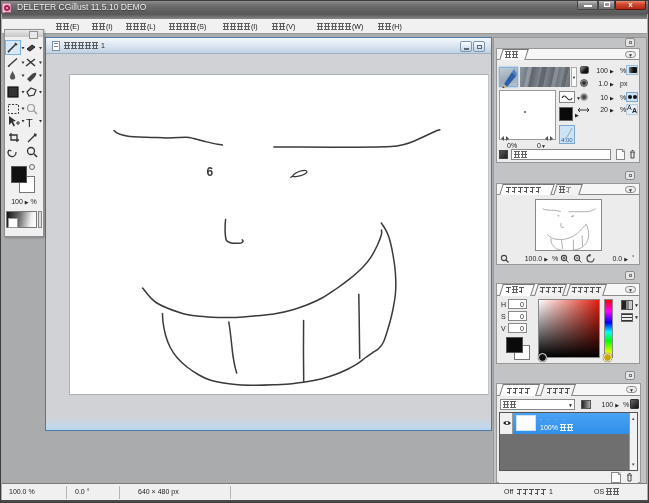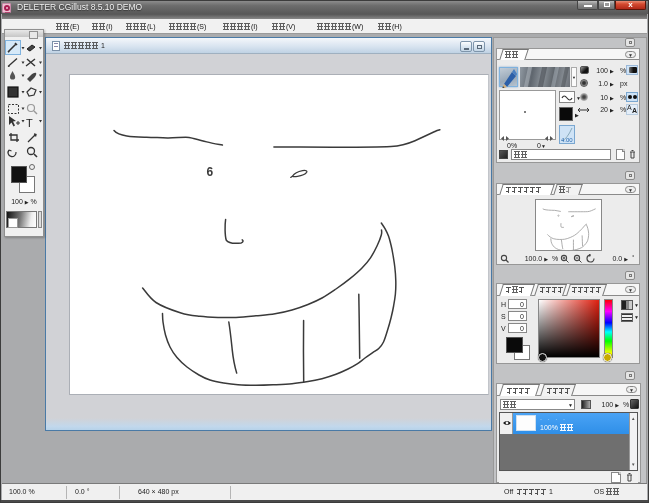--- a/index.html
+++ b/index.html
@@ -24,21 +24,21 @@
 </style></head>
 <body>
 
 <div class="abs" style="left:0;top:0;width:649px;height:503px;border:1px solid #3c3c3c;z-index:60;pointer-events:none"></div>
 
 <div class="abs" style="left:0;top:0;width:649px;height:14px;background:linear-gradient(180deg,#939393,#6d6d6d 40%,#585858)"></div>
 <div class="abs" style="left:2px;top:3px;width:9px;height:10px;background:#eec0d2;border-radius:1px;border:1px solid #c88aa8">
  <div class="abs" style="left:1px;top:1px;width:6px;height:6px;border:2px solid #a81c50;border-radius:50%"></div>
  <div class="abs" style="left:2px;top:8px;width:5px;height:1px;background:#b04870"></div>
 </div>
-<div class="abs" style="left:17px;top:2px;font-size:8.5px;color:#f2f2f2;text-shadow:0 1px 1px #333">DELETER CGillust 8.5.10 DEMO</div>
+<div class="abs" style="left:17px;top:2px;font-size:8.5px;color:#f2f2f2;text-shadow:0 1px 1px #333">DELETER CGillust 11.5.10 DEMO</div>
 
 <div class="abs" style="left:577px;top:0;width:21px;height:10px;background:linear-gradient(#cfcfcf,#8f8f8f 45%,#6f6f6f);border:1px solid #454545;border-top:none;border-radius:0 0 2px 2px">
  <div class="abs" style="left:6px;top:5px;width:8px;height:2px;background:#fdfdfd"></div>
   </div>
 <div class="abs" style="left:598px;top:0;width:17px;height:10px;background:linear-gradient(#cfcfcf,#8f8f8f 45%,#6f6f6f);border:1px solid #454545;border-top:none">
  <div class="abs" style="left:5px;top:2px;width:6px;height:5px;border:1px solid #fff;background:#999"></div>
   </div>
 <div class="abs" style="left:615px;top:0;width:31px;height:10px;background:linear-gradient(#f0a088,#d44a30 45%,#b02818);border:1px solid #5e1408;border-top:none;border-radius:0 0 2px 2px;color:#fff;font-size:8px;font-weight:bold;text-align:center;line-height:9px">x</div>
 
 <div class="abs" style="left:2px;top:14px;width:645px;height:5px;background:linear-gradient(#555,#888)"></div>

